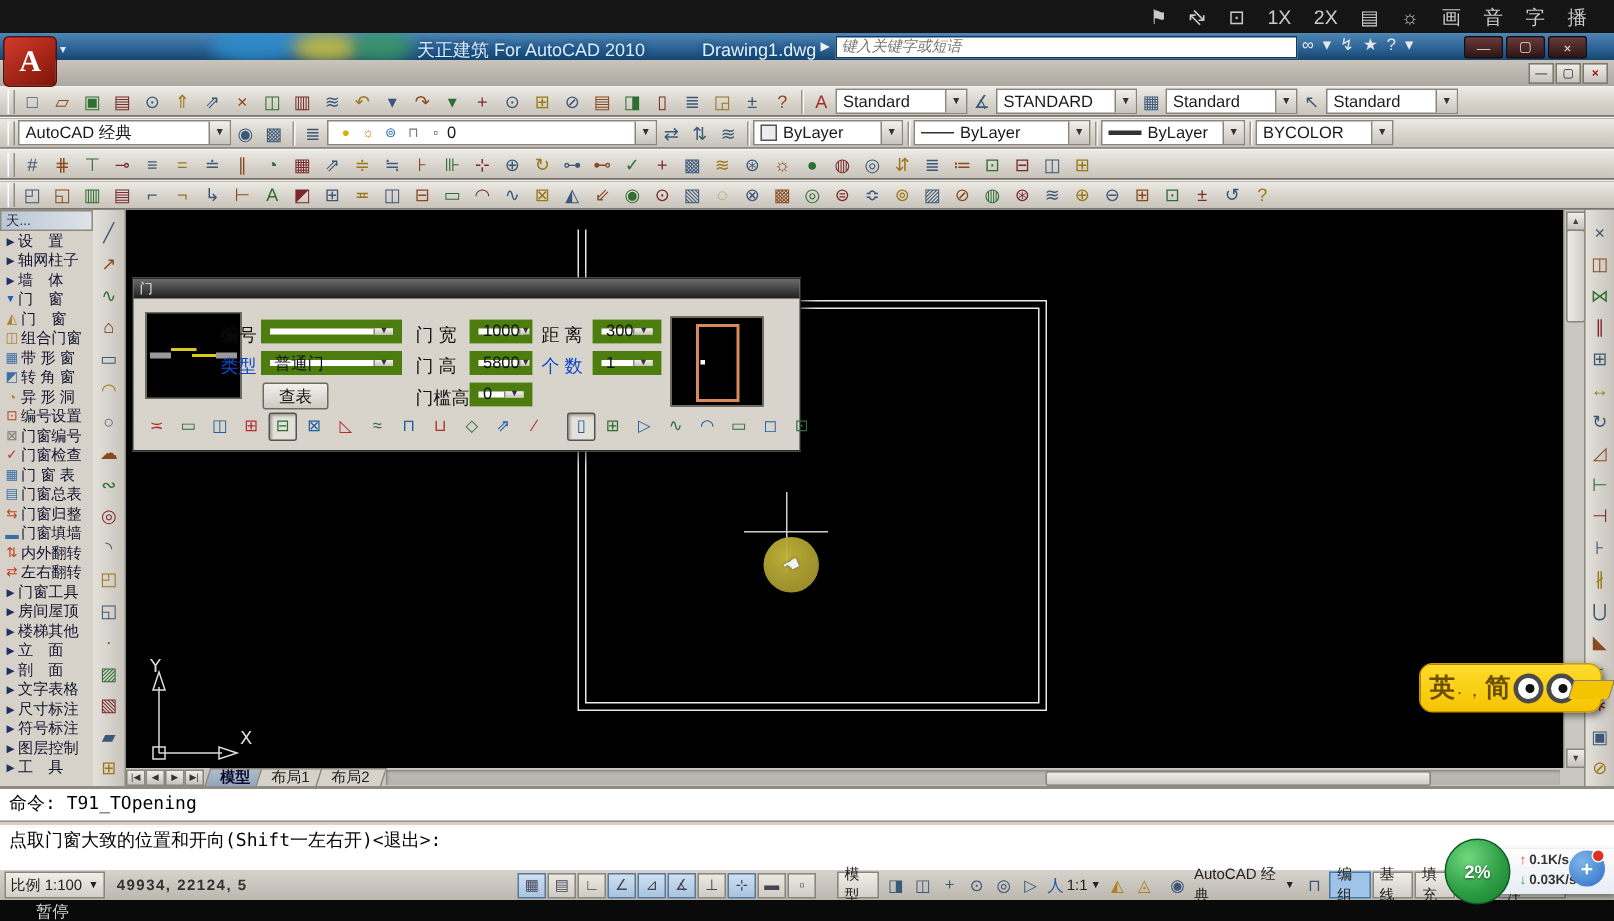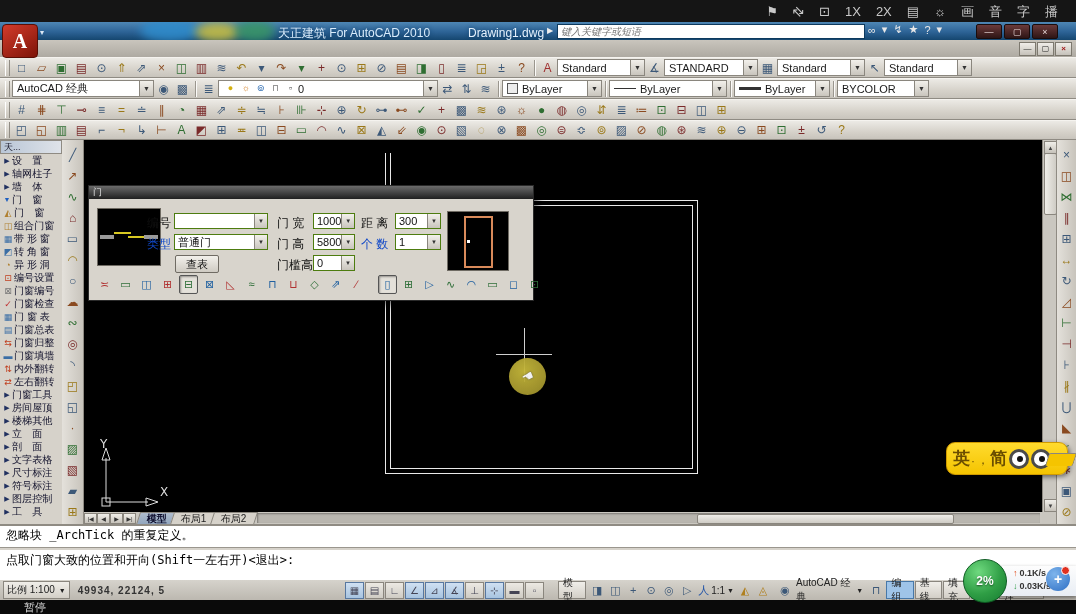--- a/index.html
+++ b/index.html
@@ -87,21 +87,21 @@
   #modbar{left:1056px;top:0;width:20px;height:384px;background:linear-gradient(90deg,#e4e1db,#c8c4bc);
           border-left:1px solid #8f8b83;display:flex;flex-direction:column;align-items:center;padding-top:4px;box-sizing:border-box}
   
   #dlg{position:absolute;left:4px;top:45px;width:444px;height:114px;background:#d8d4cc;
        border:1px solid #2a2a2a;box-shadow:3px 3px 8px rgba(0,0,0,.65);z-index:20}
   #dlg-title{height:13px;background:linear-gradient(#6b6b6b,#1f1f1f);display:flex;align-items:center;
              padding-left:4px;color:#e8e8e8;font-size:9px}
   .f-label{position:absolute;font-size:12px;color:#101010;white-space:nowrap}
   .f-label.blue{color:#1048c8}
   .dcombo{position:absolute;height:16px;display:flex;align-items:center;background:#fff;
-          border:1px solid #4d7c0f;font-size:11px;color:#111;padding-left:3px;box-sizing:border-box}
+          border:6px solid #4d7c0f;font-size:11px;color:#111;padding-left:3px;box-sizing:border-box}
   .dcombo .arr{margin-left:auto;width:12px;align-self:stretch;background:linear-gradient(#f2f0eb,#c9c5bd);
                border-left:1px solid #8a867e;display:flex;align-items:center;justify-content:center;font-size:6px;color:#333}
   #btn-lookup{position:absolute;left:86px;top:69px;width:42px;height:16px;background:linear-gradient(#f2f0eb,#cfcbc3);
               border:1px solid #6f6b63;border-radius:2px;font-size:11px;color:#111;display:flex;
               align-items:center;justify-content:center}
   .preview{position:absolute;background:#000;border:1px solid #6f6b63;box-shadow:inset 1px 1px 2px #000}
   #dlg-icons{position:absolute;left:6px;top:88px;right:4px;height:20px;display:flex;align-items:center;gap:2px}
   #dlg-icons .ic{width:17px;height:17px;font-size:11px;color:#2e6e38}
   #dlg-icons .ic.pressed{border:1px solid #555;background:#e4e1da;box-shadow:inset 1px 1px 2px rgba(0,0,0,.35)}
   #dlg-sep{width:1px;height:15px;background:#8a867e;box-shadow:1px 0 0 #fff;margin:0 4px}
@@ -738,21 +738,21 @@
         <span class="tab active"><span>模型</span></span>
         <span class="tab"><span>布局1</span></span>
         <span class="tab"><span>布局2</span></span>
       </span>
     <div id="htrack">
         <div id="hthumb"></div>
       </div>
   </div>
 
   <div id="cmd" class="abs">
-    <div class="cline">忽略块 _ArchTick 的重复定义。</div>
+    <div class="cline">命令: T91_TOpening</div>
     <div id="cmd-divider"></div>
     <div class="cline">点取门窗大致的位置和开向(Shift一左右开)&lt;退出&gt;:</div>
   </div>
 
   <div id="statusbar" class="abs">
     <span id="scalebox">
         <span>比例 1:100</span>
         <span style="font-size:7px">▼</span>
       </span>
     <span id="coords">49934, 22124, 5</span>

